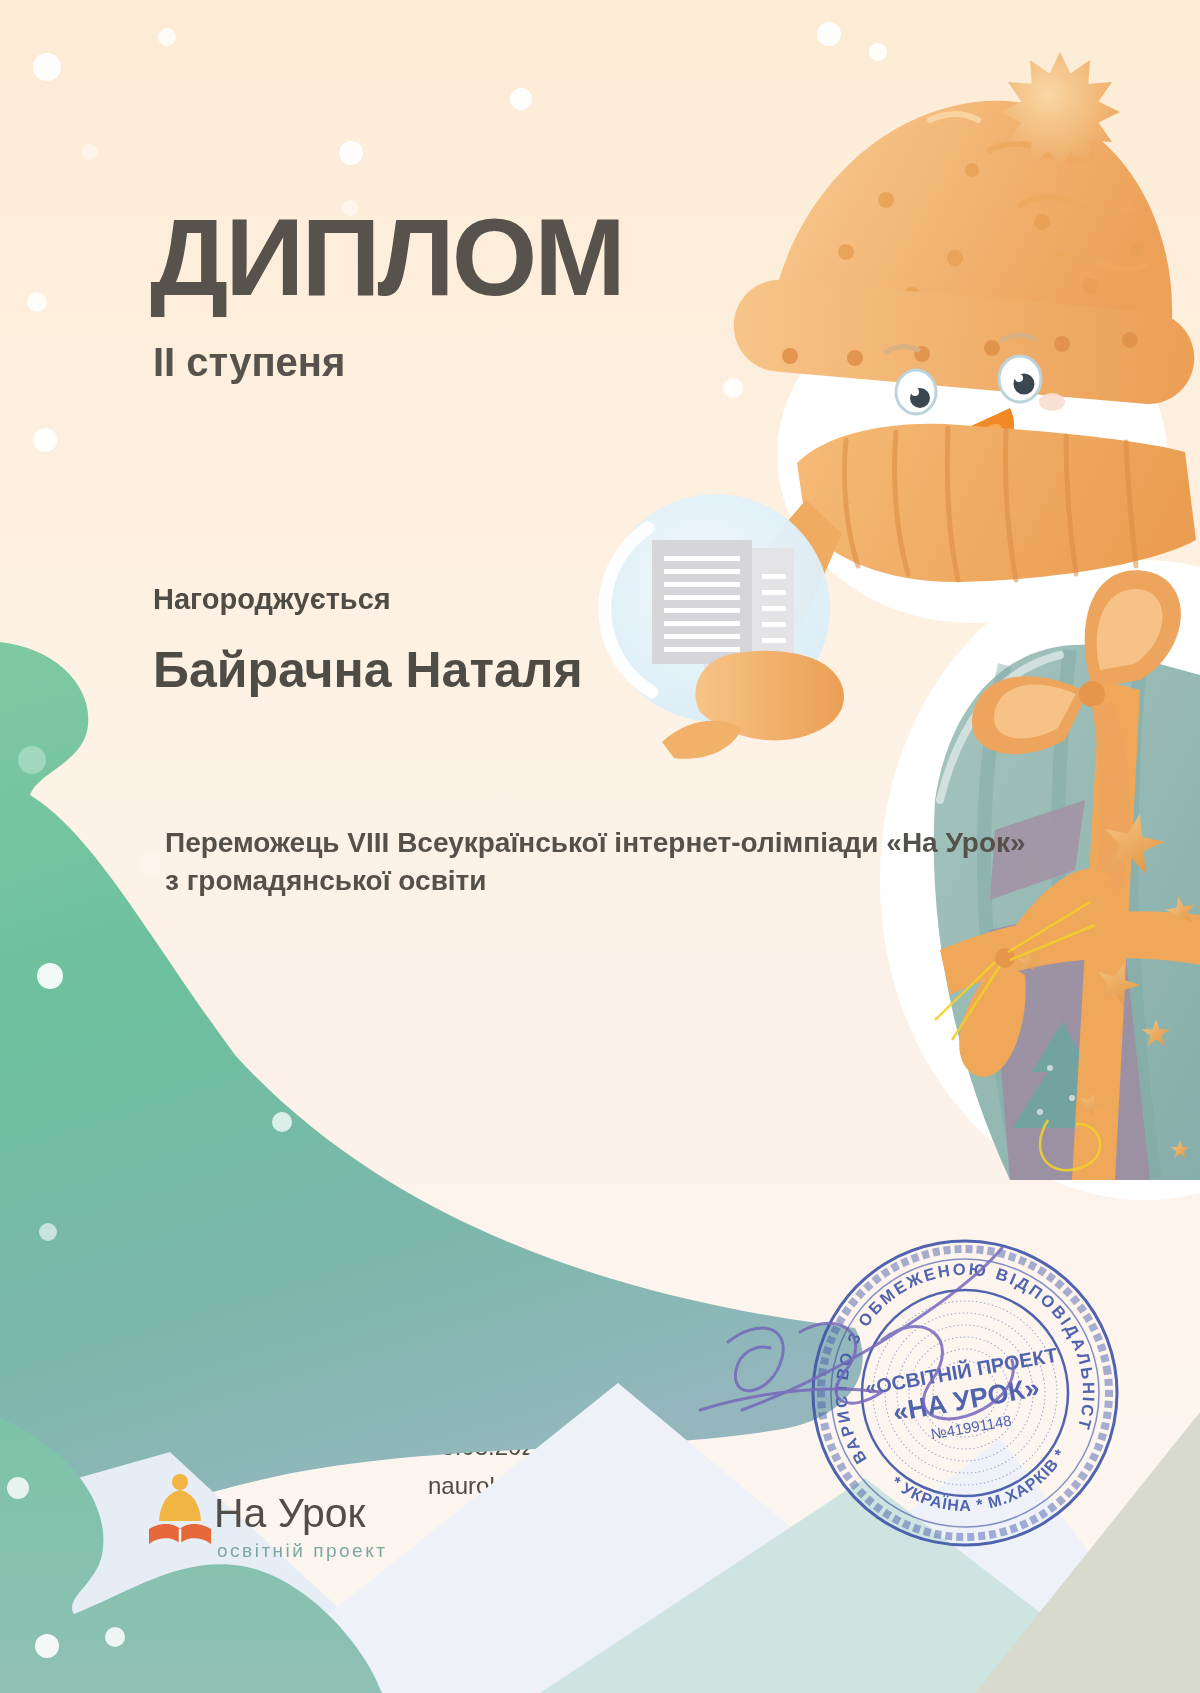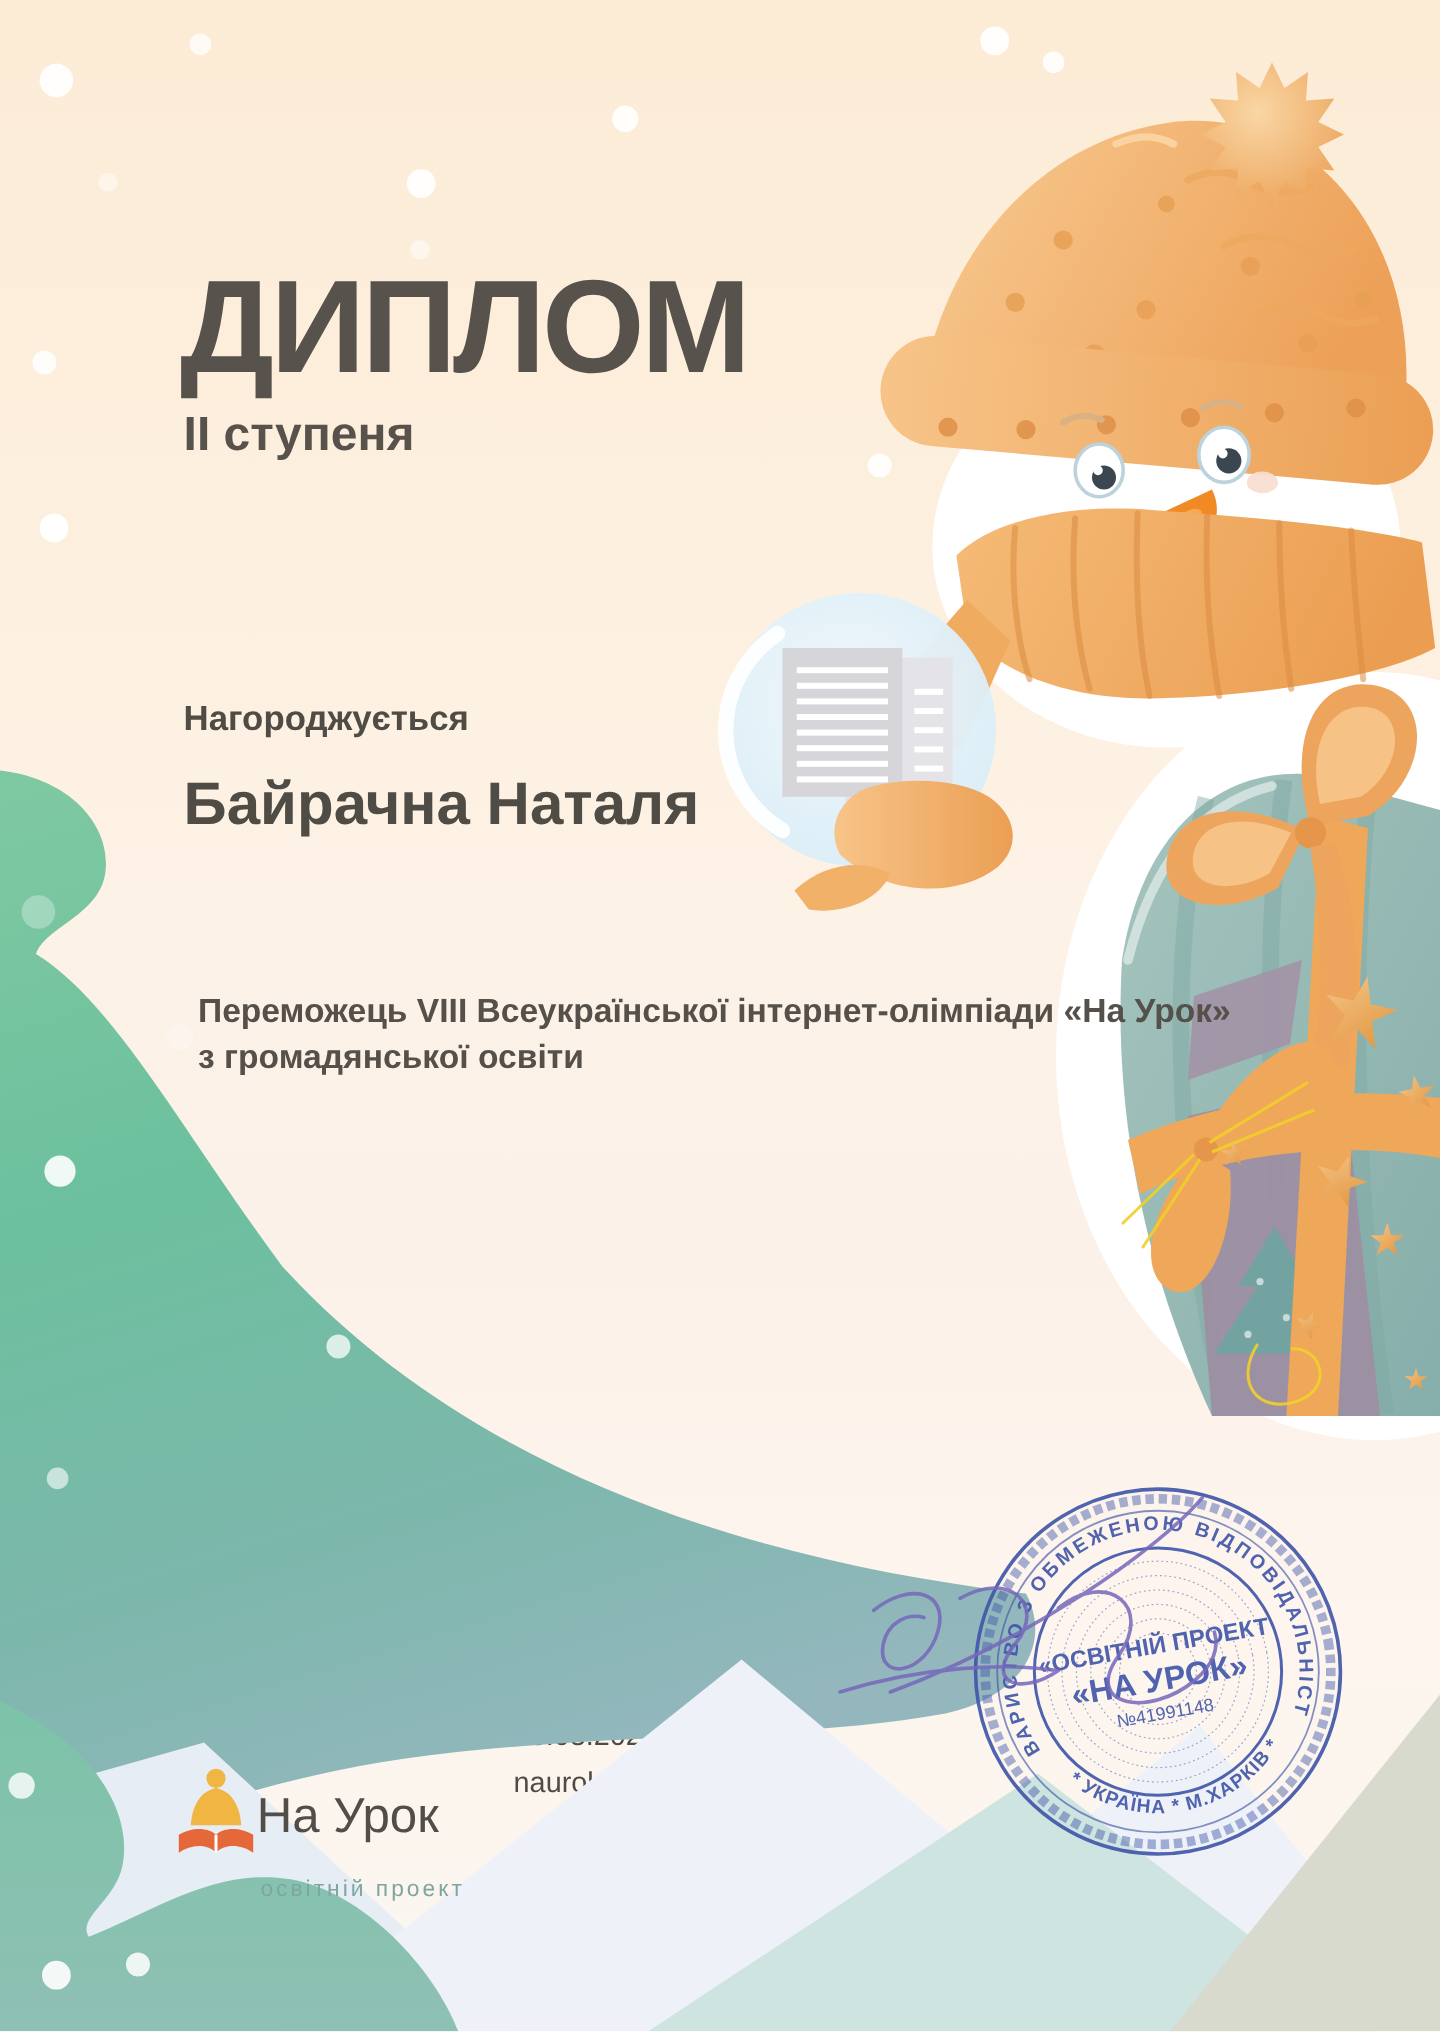--- a/index.html
+++ b/index.html
@@ -1,33 +1,33 @@
 <!DOCTYPE html>
 <html><head>
 <meta charset="utf-8">
 <style>
   html,body{margin:0;padding:0;}
   body{width:1200px;height:1693px;font-family:"Liberation Sans","DejaVu Sans",sans-serif;}
   .cert{position:relative;width:1200px;height:1693px;overflow:hidden;
         background:linear-gradient(180deg,#fcecd6 0%,#fdefdd 22%,#fdf2e6 45%,#fcf1e9 62%,#fdf5ee 80%,#fbf6f0 100%);}
   .abs{position:absolute;}
   .txt{color:#54504a;z-index:5;font-weight:bold;}
-  .title{left:150px;top:218px;font-size:110px;font-weight:700;letter-spacing:-3px;line-height:1;color:#57524c;}
+  .title{left:150px;top:202px;font-size:110px;font-weight:700;letter-spacing:-3px;line-height:1;color:#57524c;}
   .degree{left:153px;top:340px;font-size:40px;font-weight:700;color:#57524c;}
   .award-label{left:153px;top:583px;font-size:29px;color:#4f4b45;}
   .recipient{left:153px;top:616px;font-size:50px;font-weight:700;color:#4f4b45;margin-top:25px;}
   .descr{left:153px;top:824px;font-size:28px;line-height:38px;color:#55504a;width:900px;margin-left:12px;}
   .block{font-size:24px;line-height:28px;color:#4e4a45;}
   .num-block{left:153px;top:1338px;}
   .num-block .row1{margin-bottom:16px;}
   .dir-block{left:428px;top:1332px;}
   .dir-block .date{margin-top:17px;}
   .dir-block .site{margin-top:11px;}
   .logo-name{left:214px;top:1490px;font-size:41px;font-weight:400;color:#514d48;z-index:5;}
-  .logo-tagline{left:217px;top:1540px;font-size:19px;letter-spacing:2.5px;color:#7ea6a2;z-index:5;margin-top:24px;}
+  .logo-tagline{left:217px;top:1540px;font-size:19px;letter-spacing:2.5px;color:#7ea6a2;z-index:5;}
   svg{display:block;}
   #illu{left:0;top:0;z-index:1;pointer-events:none;}
   #logoicon{left:146px;top:1468px;z-index:5;}
   #stampsvg{left:800px;top:1228px;z-index:6;opacity:.92;}
   #sigsvg{left:0;top:0;z-index:7;pointer-events:none;}
 </style>
 </head>
 <body>
 
 <div class="cert">

